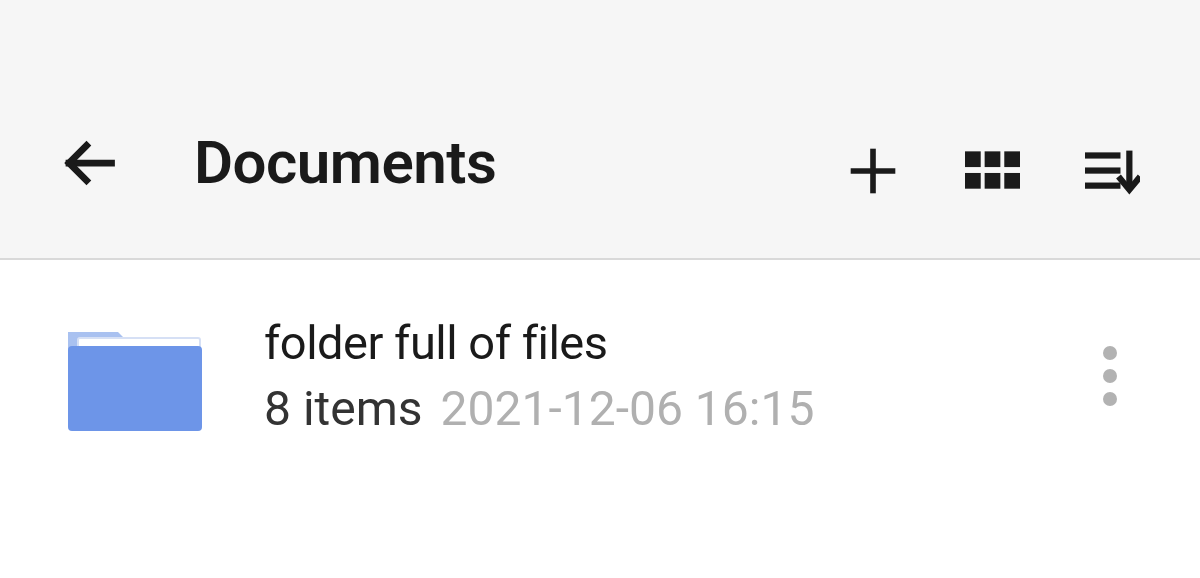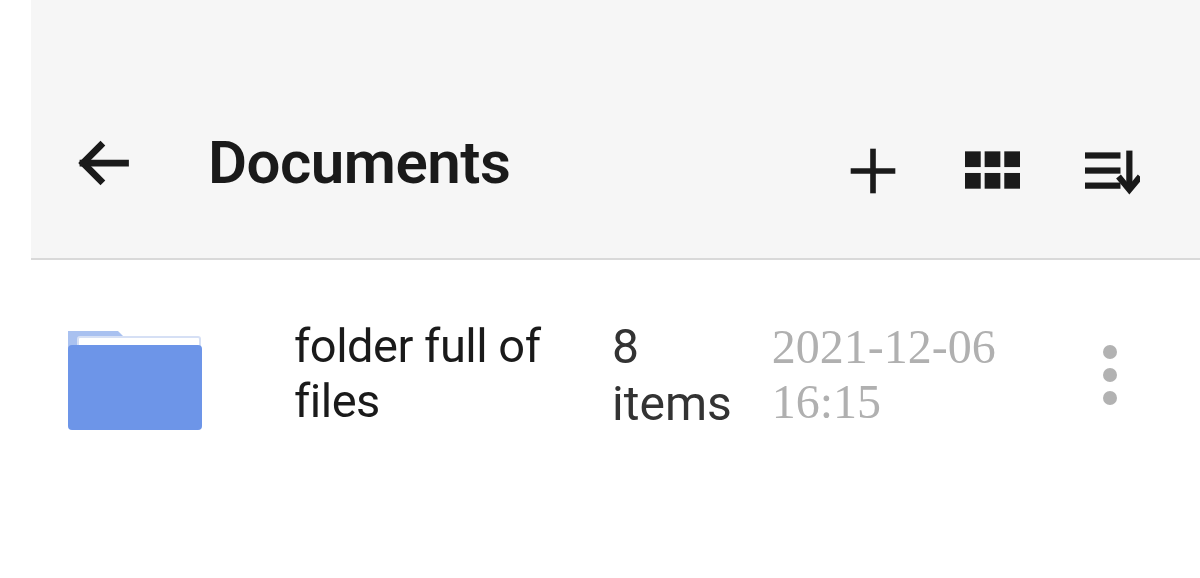--- a/index.html
+++ b/index.html
@@ -13,25 +13,24 @@
       height: 578px;
       background: #ffffff;
       overflow: hidden;
     }
     .toolbar {
       height: 260px;
       background: #f6f6f6;
       display: flex;
       align-items: flex-end;
       padding-bottom: 60px;
-      padding-left: 37px;
+      padding-left: 54px;
       padding-right: 40px;
       border-bottom: 2px solid #d9d9d9;
       gap: 0;
-      margin-left: 31px;
     }
     .back-btn {
       width: 70px;
       height: 70px;
       display: flex;
       align-items: center;
       justify-content: center;
       cursor: pointer;
     }
     .title {
@@ -68,43 +67,42 @@
       cursor: pointer;
     }
     .folder-icon {
       width: 150px;
       height: 120px;
       position: relative;
       flex-shrink: 0;
     }
     .item-details {
       flex: 1;
-      margin-left: 84px;
+      margin-left: 54px;
       display: flex;
-      flex-direction: row;
+      flex-direction: column;
       gap: 10px;
     }
     .item-name {
       font-size: 47px;
       font-weight: 400;
       color: #1a1a1a;
       letter-spacing: -0.5px;
     }
     .item-meta {
       display: flex;
       align-items: baseline;
       gap: 18px;
       font-size: 48px;
     }
     .item-count {
       color: #333333;
     }
     .item-date {
       color: #b0b0b0;
-      font-family: Liberation Serif, serif;
     }
     .more-btn {
       width: 60px;
       height: 90px;
       display: flex;
       align-items: center;
       justify-content: center;
       cursor: pointer;
       flex-shrink: 0;
     }

